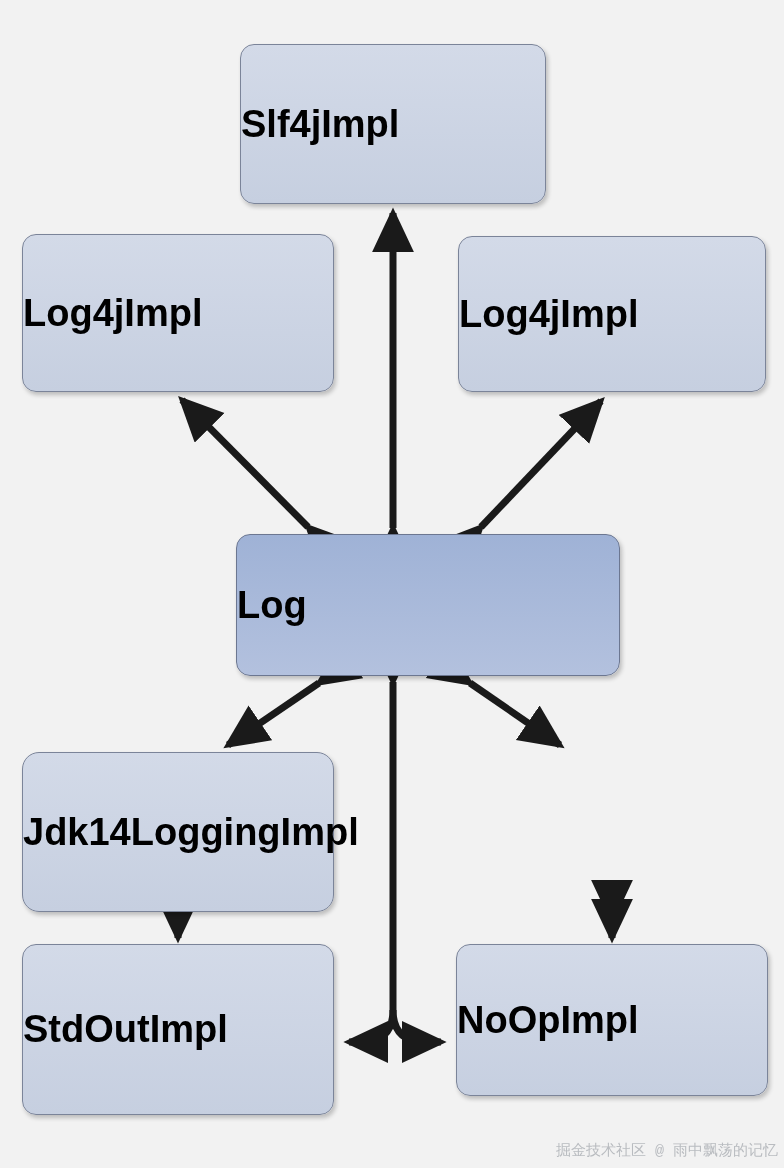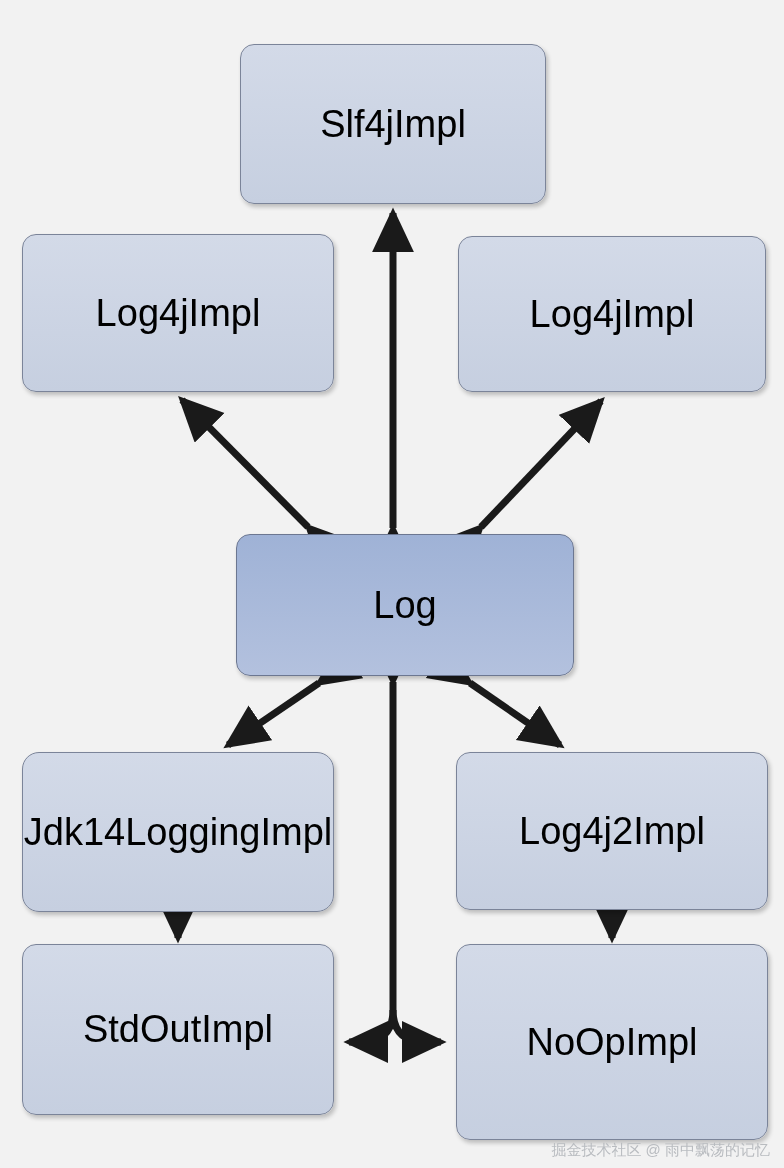--- a/index.html
+++ b/index.html
@@ -29,39 +29,38 @@
     pointer-events: none;
   }
   .node {
     position: absolute;
     box-sizing: border-box;
     border-radius: 14px;
     border: 1px solid #7b8499;
     background: linear-gradient(to bottom, #d3dae8, #c6cfe0);
     display: flex;
     align-items: center;
-    justify-content: center;
     box-shadow: 2px 3px 4px rgba(0,0,0,0.22);
     color: #000;
     font-size: 38px;
-    font-weight: 400;
+    font-weight: 700;
     letter-spacing: 0px;
     white-space: nowrap;
   }
   .node.center {
     background: linear-gradient(to bottom, #9fb2d6, #b3c1de);
     border: 1px solid #6c7791;
   }
   .watermark {
     position: absolute;
-    right: 14px;
+    right: 6px;
     bottom: 8px;
     font-size: 15px;
     color: #b9bcc0;
-    font-family: Liberation Sans, sans-serif;
+    font-family: Liberation Mono, monospace;
     white-space: nowrap;
   }
 </style>
 </head>
 <body>
 
 <div id="canvas">
 
   <svg id="edges" viewBox="0 0 784 1168">
     <defs>
@@ -97,34 +96,31 @@
   </div>
 
   <div class="node" style="left:22px; top:234px; width:312px; height:158px;">
     <span>Log4jImpl</span>
   </div>
 
   <div class="node" style="left:458px; top:236px; width:308px; height:156px;">
     <span>Log4jImpl</span>
   </div>
 
-  <div class="node center" style="left:236px; top:534px; width:338px; height:142px;">
+  <div class="node center" style="left:236px; top:534px; width:384px; height:142px;">
     <span>Log</span>
   </div>
 
   <div class="node" style="left:22px; top:752px; width:312px; height:160px;border-radius:17px;">
     <span>Jdk14LoggingImpl</span>
   </div>
 
-  <div class="node" style="left:456px; top:752px; width:312px; height:158px;">
-    <span>Log4j2Impl</span>
-  </div>
 
   <div class="node" style="left:22px; top:944px; width:312px; height:171px;">
     <span>StdOutImpl</span>
   </div>
 
-  <div class="node" style="left:456px; top:944px; width:312px; height:196px;">
+  <div class="node" style="left:456px; top:944px; width:312px; height:152px;">
     <span>NoOpImpl</span>
   </div>
 
   <div class="watermark">掘金技术社区 @ 雨中飘荡的记忆</div>
 </div>
 
 </body></html>

